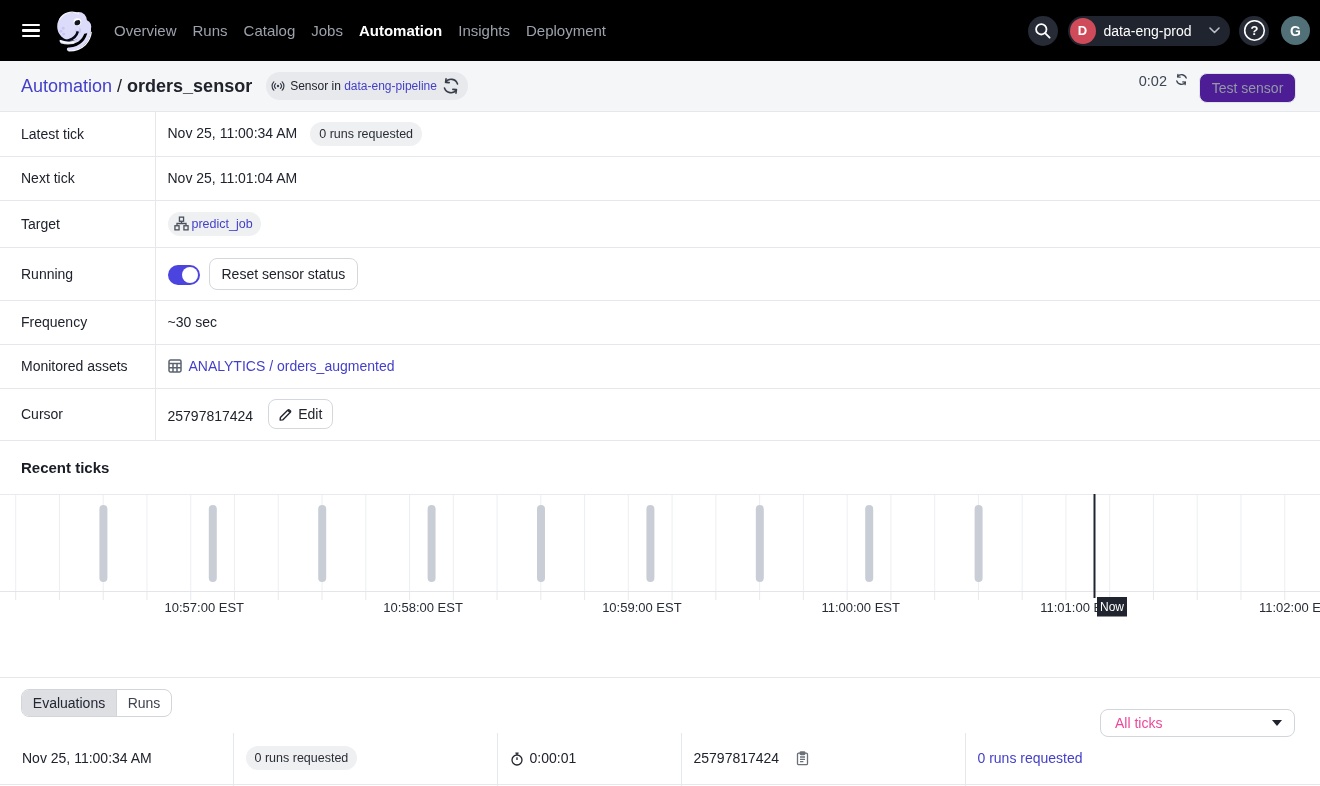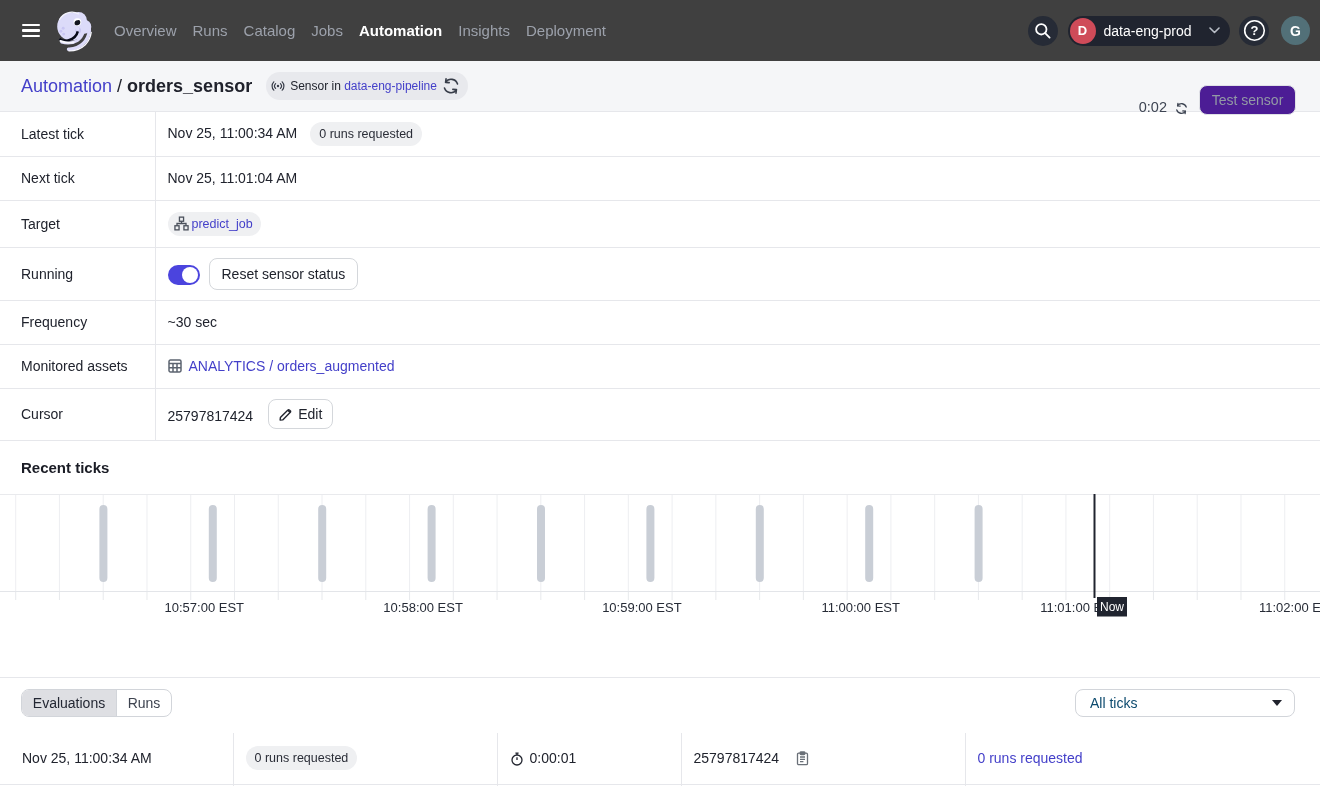--- a/index.html
+++ b/index.html
@@ -1,54 +1,54 @@
 <!DOCTYPE html>
 <html><head>
 <meta charset="utf-8">
 <style>
 * { margin:0; padding:0; box-sizing:border-box; }
 html,body { width:1320px; height:786px; overflow:hidden; background:#fff;
   font-family:"Liberation Sans", sans-serif; }
-.nav { height:61px; background:#404040; display:flex; align-items:center; }
+.nav { height:61px; background:#000000; display:flex; align-items:center; }
 .hamb { margin-left:22px; width:18px; height:14px; display:flex; flex-direction:column; justify-content:space-between; }
 .hamb div { height:2.4px; background:#fff; border-radius:1px; }
 .logo { margin-left:12px; width:44px; height:44px; }
 .navlinks { display:flex; align-items:center; margin-left:10px; }
 .navlinks a { color:#9ca1ab; font-size:15px; text-decoration:none; padding:0 8px; }
 .navlinks a.active { color:#fff; font-weight:700; }
 .navright { margin-left:auto; display:flex; align-items:center; }
 .circbtn { width:30px; height:30px; border-radius:50%; background:#262b36; display:flex; align-items:center; justify-content:center; }
 .navpill { height:30px; background:#20242f; border-radius:15px; display:flex; align-items:center; margin:0 9.5px 0 10px; padding:0 10px 0 2px; }
 .avred { width:26px; height:26px; border-radius:50%; background:#cf4b59; color:#fff; font-size:13px; font-weight:700; display:flex; align-items:center; justify-content:center; }
 .navpill .lbl { color:#fff; font-size:14px; margin:0 17px 0 8px; }
 .avteal { width:29px; height:29px; border-radius:50%; background:#527078; color:#fff; font-size:14px; font-weight:700; display:flex; align-items:center; justify-content:center; margin:0 10px 0 12px; }
 .header { height:51px; background:#f5f6f8; border-bottom:1px solid #e6e7eb; display:flex; align-items:center; }
 .crumb { margin-left:21px; font-size:18px; color:#20222c; display:flex; align-items:center; white-space:nowrap; }
 .crumb a { color:#433fc9; text-decoration:none; }
 .crumb b { font-weight:700; }
 .tag { margin-left:14px; height:27.5px; background:#e8e9ed; border-radius:14px; display:flex; align-items:center; padding:0 8px 0 5px; font-size:12px; color:#21242e; }
 .tag a { color:#433fc9; text-decoration:none; }
-.hdright { margin-left:auto; display:flex; align-items:flex-end; position:relative; top:14px; }
+.hdright { margin-left:auto; display:flex; align-items:flex-start; position:relative; top:2px; }
 .timer { font-size:14.5px; color:#3e4553; }
 .testbtn { margin:0 24px 0 11px; width:97px; height:30px; border:1px solid #e0e2e6; border-radius:8px; background:#4c1d95; color:#939aa5; font-size:14px; display:flex; align-items:center; justify-content:center; }
 table.props { border-collapse:collapse; width:1320px; }
 table.props td { border-bottom:1px solid #e6e7eb; vertical-align:middle; font-size:14px; color:#20232d; }
 table.props td.k { width:155px; border-right:1px solid #e6e7eb; padding-left:21px; }
 table.props td.v { padding-left:12px; }
 .pill { display:inline-flex; align-items:center; height:24px; background:#eff0f2; border-radius:12px; padding:0 9px; font-size:12.5px; color:#2a2d37; }
 .toggle { width:32px; height:20px; background:#4b44de; border-radius:10px; position:relative; display:inline-block; vertical-align:middle; }
 .toggle::after { content:""; position:absolute; right:2px; top:2px; width:16px; height:16px; background:#fff; border-radius:50%; }
 .btn { display:inline-flex; align-items:center; justify-content:center; height:32px; border:1px solid #d4d7db; border-radius:8px; background:#fff; color:#20232d; font-size:14px; padding:0 12px; }
 .rth { padding:18px 0 0 21px; font-size:15px; font-weight:700; color:#1a1c25; height:53px; }
 .chartwrap { position:relative; width:1320px; height:183px; }
 .tabsrow { border-top:1px solid #e6e7eb; height:56px; display:flex; align-items:flex-start; padding-top:11px; }
 .tabgrp { margin-left:21px; display:flex; height:28px; border:1px solid #d2d5da; border-radius:8px; overflow:hidden; background:#fff; }
 .tabgrp .t1 { width:95px; background:#dedfe3; display:flex; align-items:center; justify-content:center; font-size:14px; color:#232733; border-right:1px solid #d2d5da; }
 .tabgrp .t2 { width:54px; display:flex; align-items:center; justify-content:center; font-size:14px; color:#3e4450; }
-.select { margin-left:auto; margin-right:25px; width:220px; height:28px; border:1px solid #d2d5da; border-radius:8px; background:#fff; display:flex; align-items:center; font-size:14px; color:#0c4a6e; }
+.select { margin-left:auto; margin-right:25px; width:195px; height:28px; border:1px solid #d2d5da; border-radius:8px; background:#fff; display:flex; align-items:center; font-size:14px; color:#ec4899;margin-top:20px; }
 .select span { margin-left:14px; }
 .select svg { margin-left:auto; margin-right:12px; }
 table.ticks { border-collapse:collapse; width:1320px; table-layout:fixed; }
 table.ticks th { border-top:1px solid #e6e7eb; border-bottom:1px solid #e6e7eb; height:25px; font-size:12px; font-weight:400; color:#646a76; text-align:left; padding-left:12px; }
 table.ticks td { border-bottom:1px solid #e6e7eb; height:52px; font-size:14px; color:#20232d; padding-left:12px; }
 table.ticks .bd { border-right:1px solid #e6e7eb; }
 table.ticks a { color:#433fc9; text-decoration:none; }
 </style>
 </head>
 <body>

